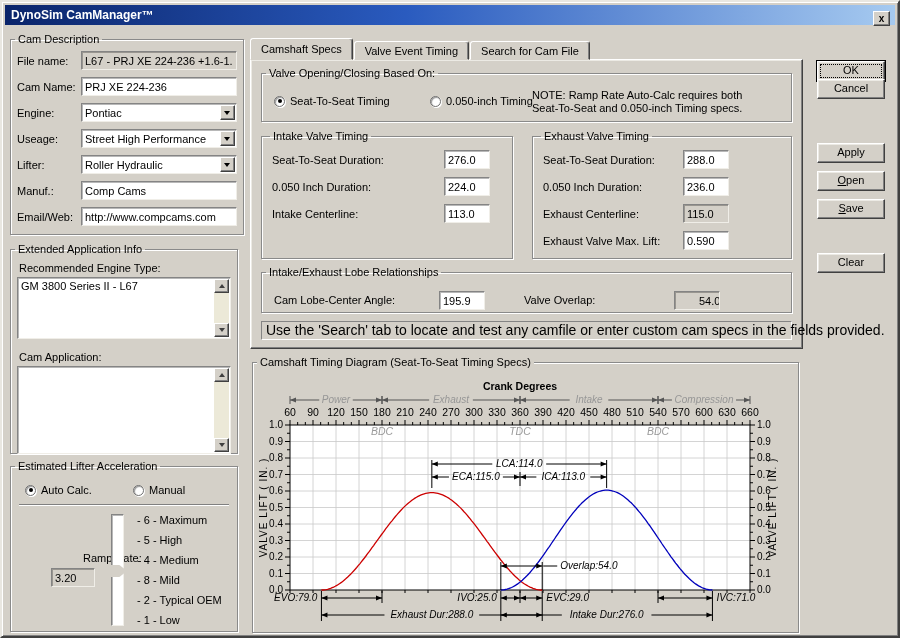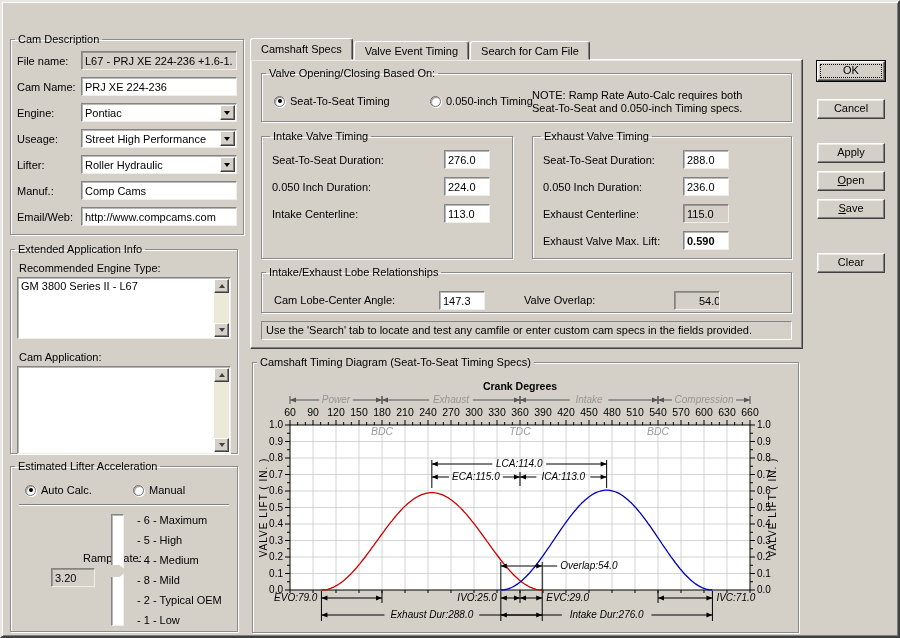--- a/index.html
+++ b/index.html
@@ -52,36 +52,40 @@
   .btn.default::after{content:'';position:absolute;inset:3px;outline:1px dotted #000;}
   .tabbar{position:absolute;left:248px;top:39px;height:19px;display:flex;align-items:flex-end;z-index:3;}
   .tab{height:19px;background:#d4d0c8;border:1px solid;border-color:#fff #404040 transparent #fff;
     box-shadow:inset -1px 0 0 #808080;border-radius:3px 3px 0 0;
     font-size:11px;padding:3px 10px 0 10px;margin-right:1px;position:relative;}
   .tab.sel{height:22px;margin-top:-3px;z-index:4;padding-top:4px;}
   .tabpanel{position:absolute;left:248px;top:57px;width:553px;height:290px;background:#d4d0c8;
     border:1px solid;border-color:#fff #404040 #404040 #fff;
     box-shadow:inset -1px -1px 0 #808080, inset 1px 1px 0 #eceae4;z-index:2;}
   .statusbox{position:absolute;border:1px solid;border-color:#848484 #fff #fff #848484;
-    font-size:11px;line-height:17px;padding-left:4px;background:#d4d0c8;white-space:nowrap;}
+    font-size:14px;line-height:17px;padding-left:4px;background:#d4d0c8;white-space:nowrap;}
   .chart-fs{background:#ece9d9;}
   .slider-track{position:absolute;width:13px;background:#fff;border:1px solid;
     border-color:#848484 #f0eee8 #f0eee8 #848484;box-shadow:inset 1px 1px 0 rgba(0,0,0,.28);}
   .slider-thumb{position:absolute;width:19px;height:12px;background:#d4d0c8;
     clip-path:polygon(0 0,60% 0,100% 50%,60% 100%,0 100%);
     filter:drop-shadow(1px 1px 0 #606060);}
   .scale-col{position:absolute;display:flex;flex-direction:column;justify-content:space-between;}
   .scale-col .lbl{line-height:12px;}
   .note{position:absolute;font-size:11px;line-height:13px;color:#000;}
   svg text{font-family:"Liberation Sans",sans-serif;}
 </style>
 </head>
 <body>
 
 <div class="dialog">
+  <div class="titlebar">
+    <span>DynoSim CamManager™</span>
+    <div class="close-btn">x</div>
+  </div>
 
   <fieldset class="group" style="left:8px;top:31px;width:228px;height:202px;padding-top:6px;">
     <legend>Cam Description</legend>
     <div class="row">
       <span class="lbl">File name:</span>
       <div class="tf ro">
           <span>L67 - PRJ XE 224-236 +1.6-1.</span>
         </div>
     </div>
     <div class="row">
@@ -246,45 +250,45 @@
           </div>
       </div>
       <div class="row" style="margin:0 0 8px 6px;">
         <span class="lbl" style="flex:1;">Exhaust Centerline:</span>
         <div class="tf ro" style="flex:0 0 46px;">
             <span>115.0</span>
           </div>
       </div>
       <div class="row" style="margin:0 0 8px 6px;">
         <span class="lbl" style="flex:1;">Exhaust Valve Max. Lift:</span>
-        <div class="tf" style="flex:0 0 46px;font-weight:bold;">
+        <div class="tf" style="flex:0 0 46px;">
             <span>0.590</span>
           </div>
       </div>
     </fieldset>
 
     <fieldset class="group" style="left:10px;top:206px;width:531px;height:47px;">
       <legend>Intake/Exhaust Lobe Relationships</legend>
       <span class="lbl" style="position:absolute;left:12px;top:16px;">Cam Lobe-Center Angle:</span>
       <div class="tf" style="position:absolute;left:177px;top:13px;width:46px;">
-          <span>147.3</span>
+          <span>195.9</span>
         </div>
       <span class="lbl" style="position:absolute;left:262px;top:16px;">Valve Overlap:</span>
       <div class="tf ro" style="position:absolute;left:412px;top:13px;width:46px;padding-left:24px;">
           <span>54.0</span>
         </div>
     </fieldset>
 
     <div class="statusbox" style="left:10px;top:261px;width:531px;height:19px;">Use the 'Search' tab to locate and test any camfile or enter custom cam specs in the fields provided.</div>
   </div>
 
   <div class="btn default" style="left:815px;top:59px;">
       <span>OK</span>
     </div>
-  <div class="btn" style="left:815px;top:97px;">
+  <div class="btn" style="left:815px;top:77px;">
       <span>Cancel</span>
     </div>
   <div class="btn" style="left:815px;top:141px;">
       <span>Apply</span>
     </div>
   <div class="btn u1" style="left:815px;top:169px;">
       <span>Open</span>
     </div>
   <div class="btn u1" style="left:815px;top:197px;">
       <span>Save</span>

